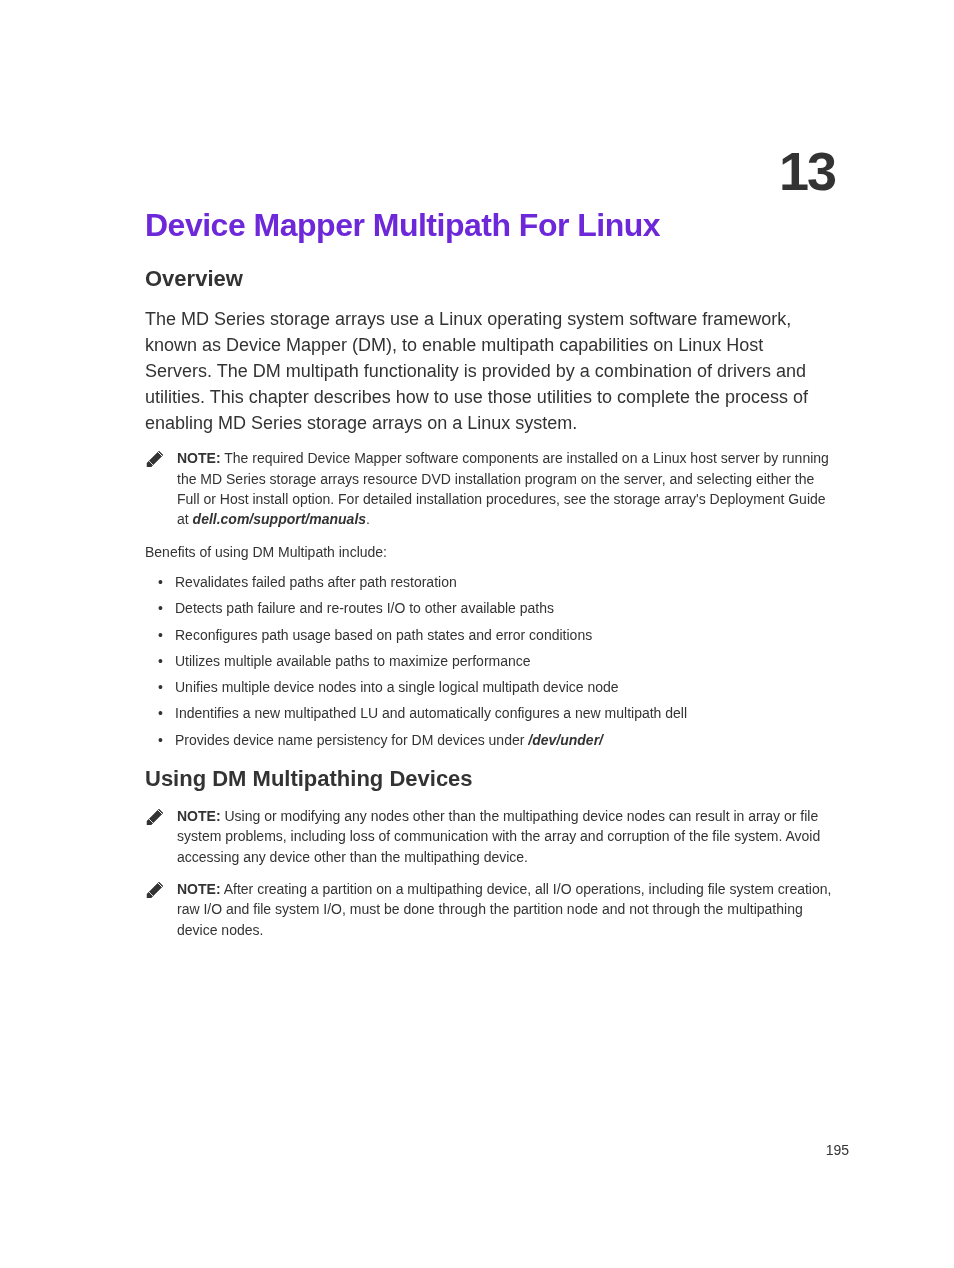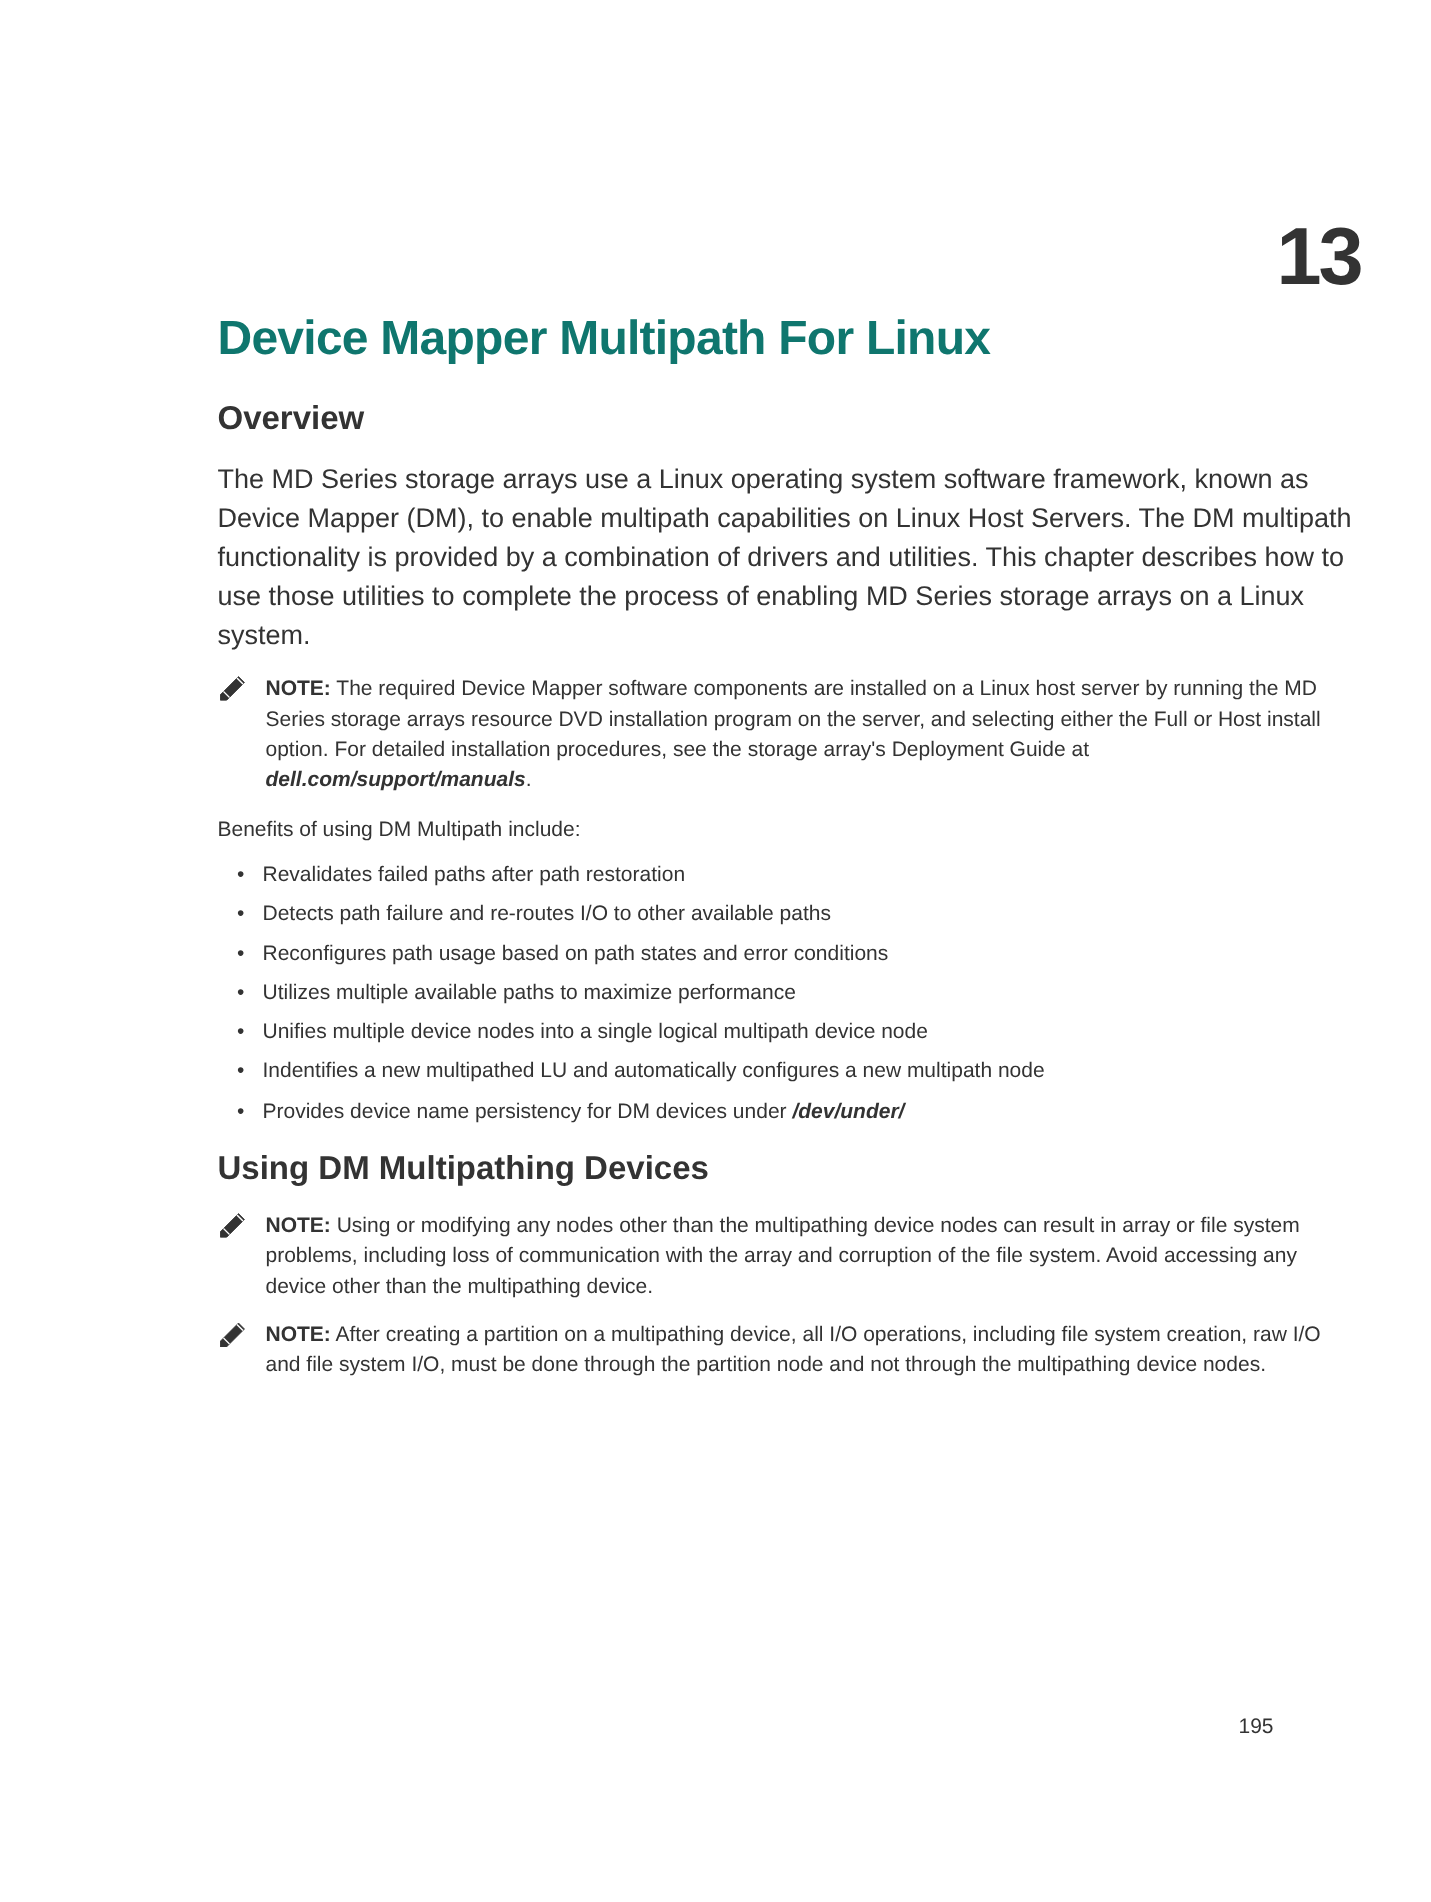--- a/index.html
+++ b/index.html
@@ -9,34 +9,34 @@
     }
     body {
       font-family: "Segoe UI", Tahoma, Geneva, sans-serif;
       background: #ffffff;
       width: 954px;
       height: 1268px;
       position: relative;
       color: #333333;
     }
     .page {
-      padding: 140px 47px 60px 145px;
+      padding: 140px 119px 60px 145px;
     }
     .chapter-number {
       text-align: right;
       font-size: 54px;
       font-weight: bold;
       color: #333333;
       margin-bottom: 5px;
       letter-spacing: -2px;
     }
     .chapter-title {
       font-size: 32px;
       font-weight: bold;
-      color: #0f766e;
+      color: #6d28d9;
       margin-bottom: 22px;
       letter-spacing: -0.5px;
     }
     .section-title {
       font-size: 22px;
       font-weight: bold;
       color: #333333;
       margin-bottom: 14px;
       margin-top: 12px;
     }
@@ -130,21 +130,21 @@
   </div>
 
   <p class="benefits-intro">Benefits of using DM Multipath include:</p>
 
   <ul class="bullet-list">
     <li>Revalidates failed paths after path restoration</li>
     <li>Detects path failure and re-routes I/O to other available paths</li>
     <li>Reconfigures path usage based on path states and error conditions</li>
     <li>Utilizes multiple available paths to maximize performance</li>
     <li>Unifies multiple device nodes into a single logical multipath device node</li>
-    <li>Indentifies a new multipathed LU and automatically configures a new multipath node</li>
+    <li>Indentifies a new multipathed LU and automatically configures a new multipath dell</li>
     <li><span>Provides device name persistency for DM devices under </span><span class="bold-inline">/dev/under/</span></li>
   </ul>
 
   <h2 class="section-title">Using DM Multipathing Devices</h2>
 
   <div class="note-block">
     <svg class="note-icon" viewBox="0 0 20 18">
       <path d="M 2 14 L 14 2 L 18 6 L 6 18 L 2 18 Z" fill="#333" stroke="#333" stroke-width="0.5"></path>
       <path d="M 2 14 L 6 18 L 2 18 Z" fill="#333"></path>
       <path d="M 13 3 L 17 7" stroke="#fff" stroke-width="1"></path>

